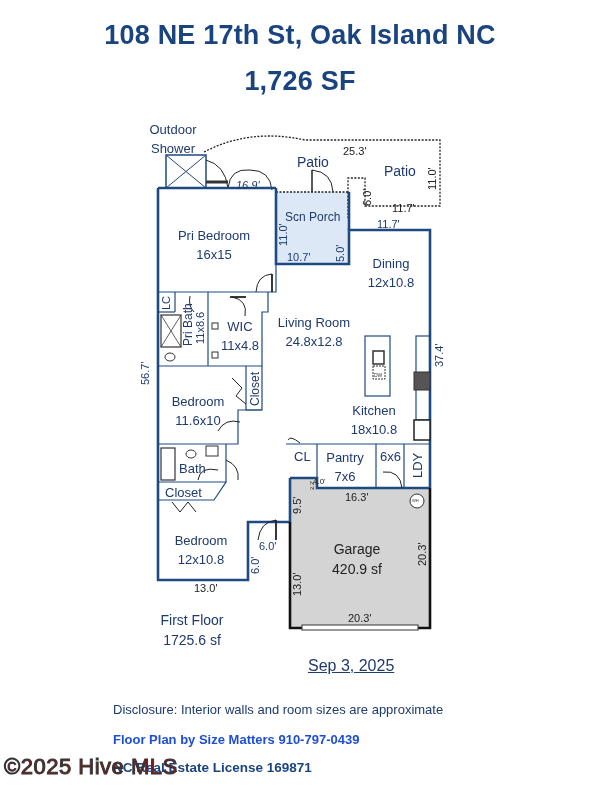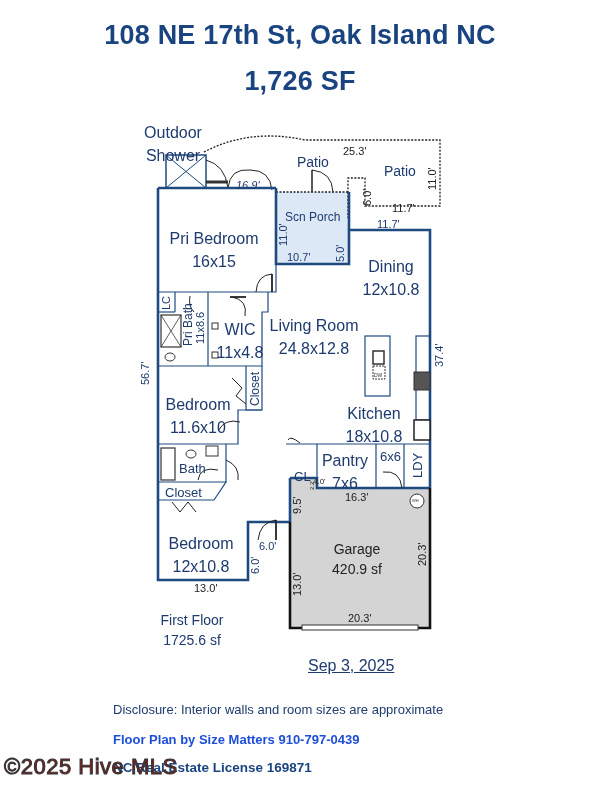--- a/index.html
+++ b/index.html
@@ -1,19 +1,19 @@
 <!DOCTYPE html>
 <html><head>
 <meta charset="utf-8">
 <style>
   html,body{margin:0;padding:0;background:#fff;}
   body{width:600px;height:800px;position:relative;overflow:hidden;font-family:"Liberation Sans",sans-serif;}
   .title{position:absolute;left:0;width:600px;text-align:center;color:#1a4480;font-weight:bold;font-size:27px;letter-spacing:0.2px;}
   .lbl{position:absolute;color:#1e3a6e;font-size:13px;white-space:nowrap;line-height:1;}
-  .lblc{position:absolute;color:#1e3a6e;font-size:16px;text-align:center;white-space:nowrap;line-height:1.45;transform:translateX(-50%);}
+  .lblc{position:absolute;color:#1e3a6e;font-size:13px;text-align:center;white-space:nowrap;line-height:1.45;transform:translateX(-50%);}
   .dim{position:absolute;color:#1e3a6e;font-size:11px;white-space:nowrap;line-height:1;}
   .dimd{position:absolute;color:#222;font-size:11px;white-space:nowrap;line-height:1;}
   .vert{transform:rotate(-90deg);transform-origin:left top;}
   .footer{position:absolute;color:#1e3a6e;white-space:nowrap;}
   svg{position:absolute;left:0;top:0;}
 </style>
 </head>
 <body>
 
 <div class="title" style="top:20px;text-align:center;">108 NE 17th St, Oak Island NC</div>
@@ -122,21 +122,21 @@
 <div class="lblc" style="left:240px;top:318px;"><span>WIC</span><br><span>11x4.8</span></div>
 <div class="lbl vert" style="left:161px;top:310px;font-size:11px;">LC</div>
 <div class="lbl vert" style="left:182px;top:346px;font-size:12px;">Pri Bath</div>
 <div class="lbl vert" style="left:195px;top:344px;font-size:11px;">11x8.6</div>
 <div class="lblc" style="left:198px;top:393px;"><span>Bedroom</span><br><span>11.6x10</span></div>
 <div class="lbl vert" style="left:249px;top:406px;font-size:12px;">Closet</div>
 <div class="lblc" style="left:374px;top:402px;"><span>Kitchen</span><br><span>18x10.8</span></div>
 <div class="lbl" style="left:374px;top:373px;font-size:5px;color:#333;">DW</div>
 <div class="lbl" style="left:179px;top:462px;">Bath</div>
 <div class="lbl" style="left:165px;top:486px;">Closet</div>
-<div class="lbl" style="left:294px;top:450px;margin-top:20px;">CL</div>
+<div class="lbl" style="left:294px;top:450px;">CL</div>
 <div class="lblc" style="left:345px;top:449px;"><span>Pantry</span><br><span>7x6</span></div>
 <div class="lbl" style="left:380px;top:450px;">6x6</div>
 <div class="lbl vert" style="left:411px;top:478px;">LDY</div>
 <div class="lblc" style="left:201px;top:532px;"><span>Bedroom</span><br><span>12x10.8</span></div>
 <div class="lblc" style="left:357px;top:539px;color:#222;font-size:14px;"><span>Garage</span><br><span>420.9 sf</span></div>
 <div class="lbl" style="left:412px;top:499px;font-size:4px;color:#333;">WH</div>
 
 <div class="dimd" style="left:343px;top:146px;">25.3'</div>
 <div class="dimd vert" style="left:427px;top:190px;">11.0'</div>
 <div class="dimd vert" style="left:362px;top:206px;">6.0'</div>

